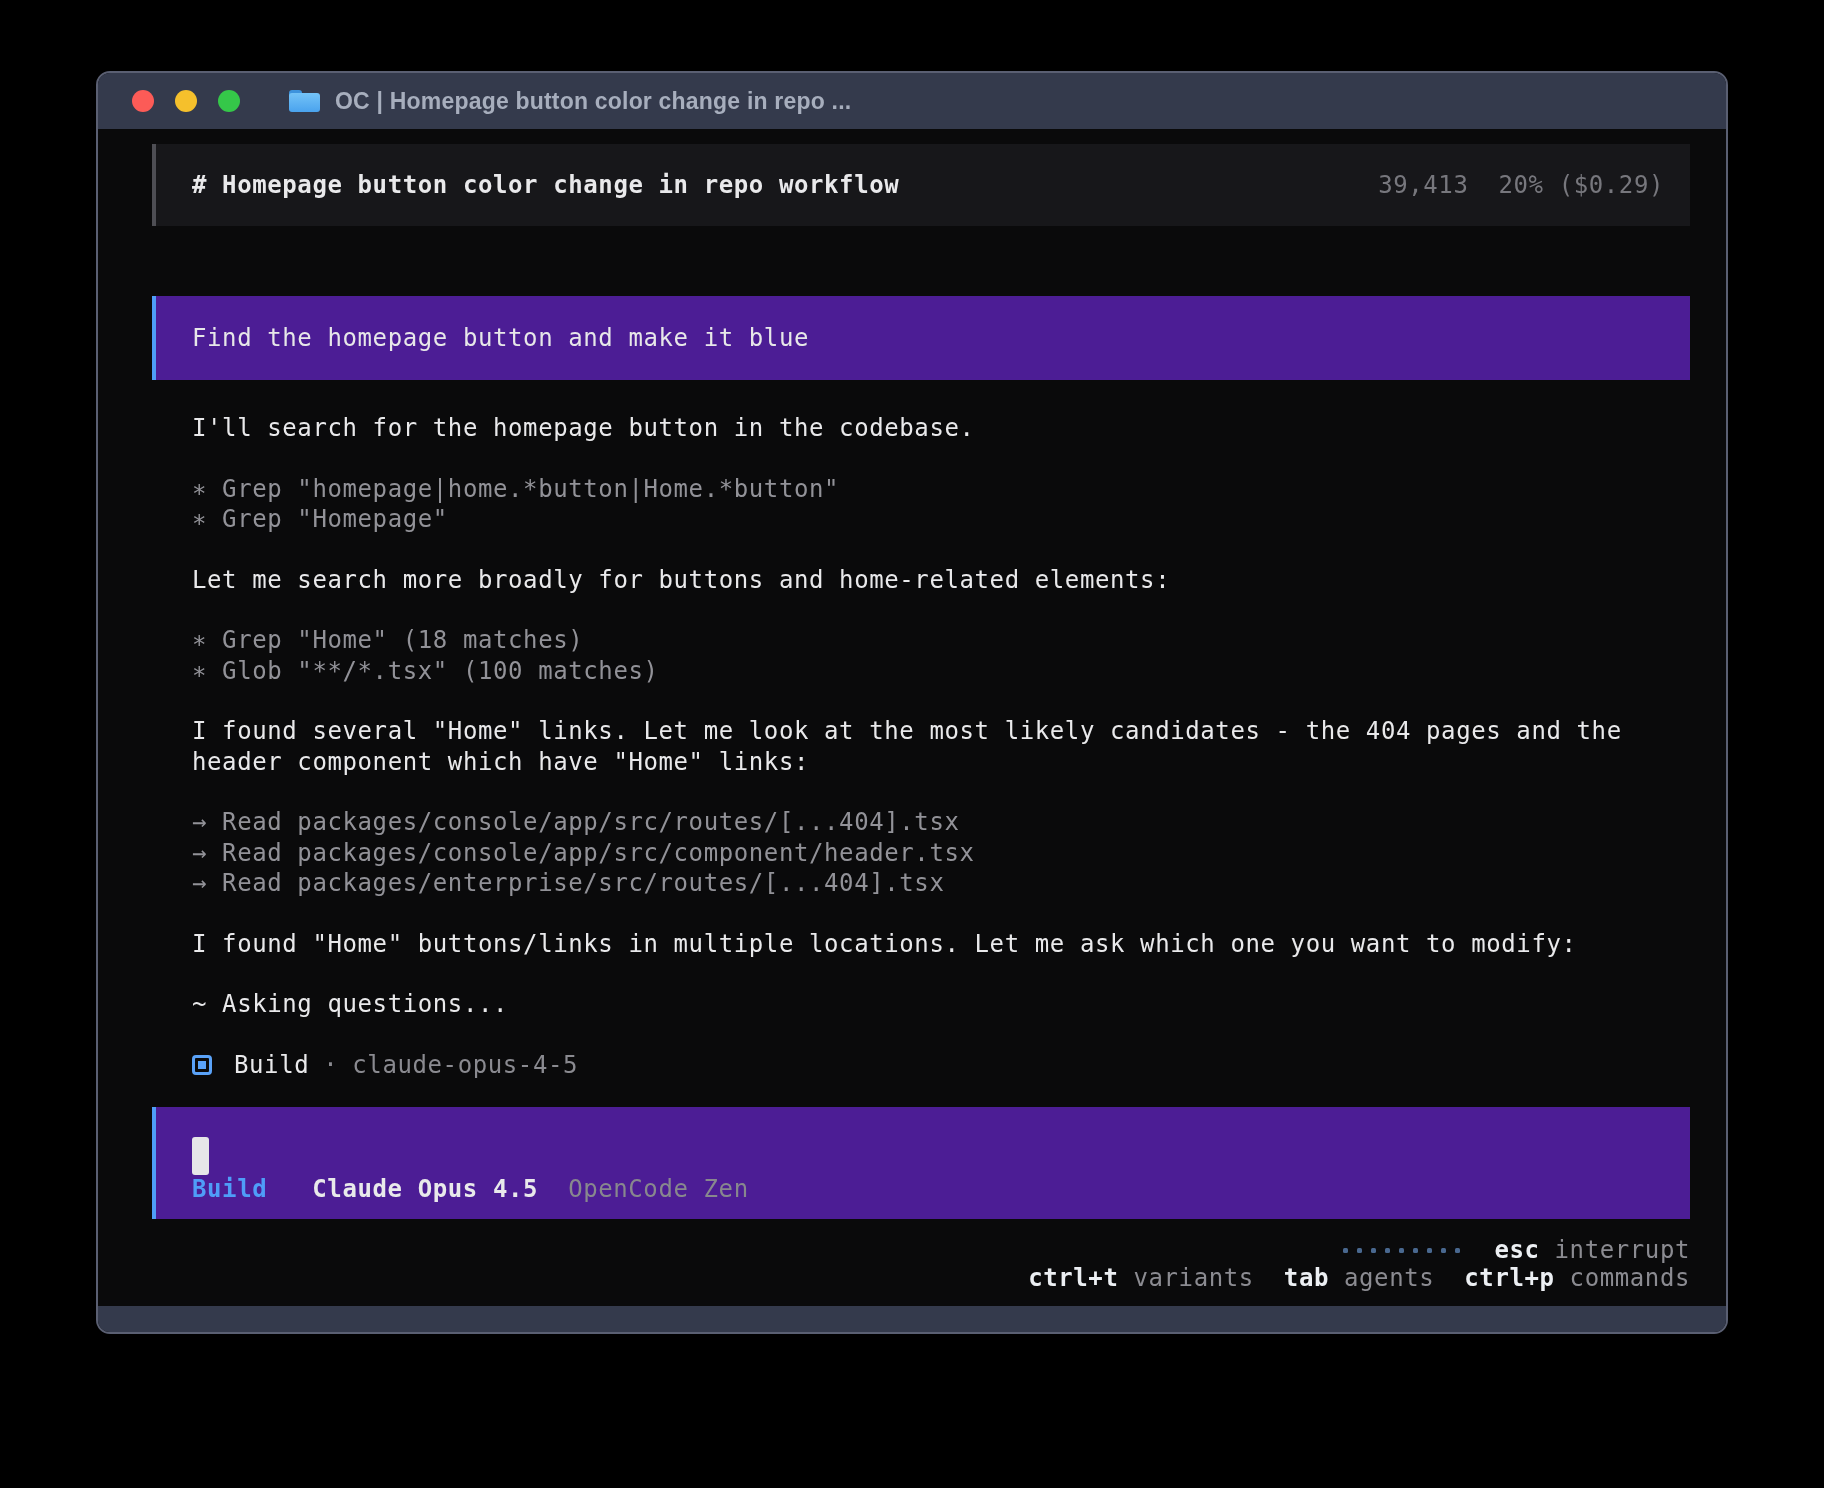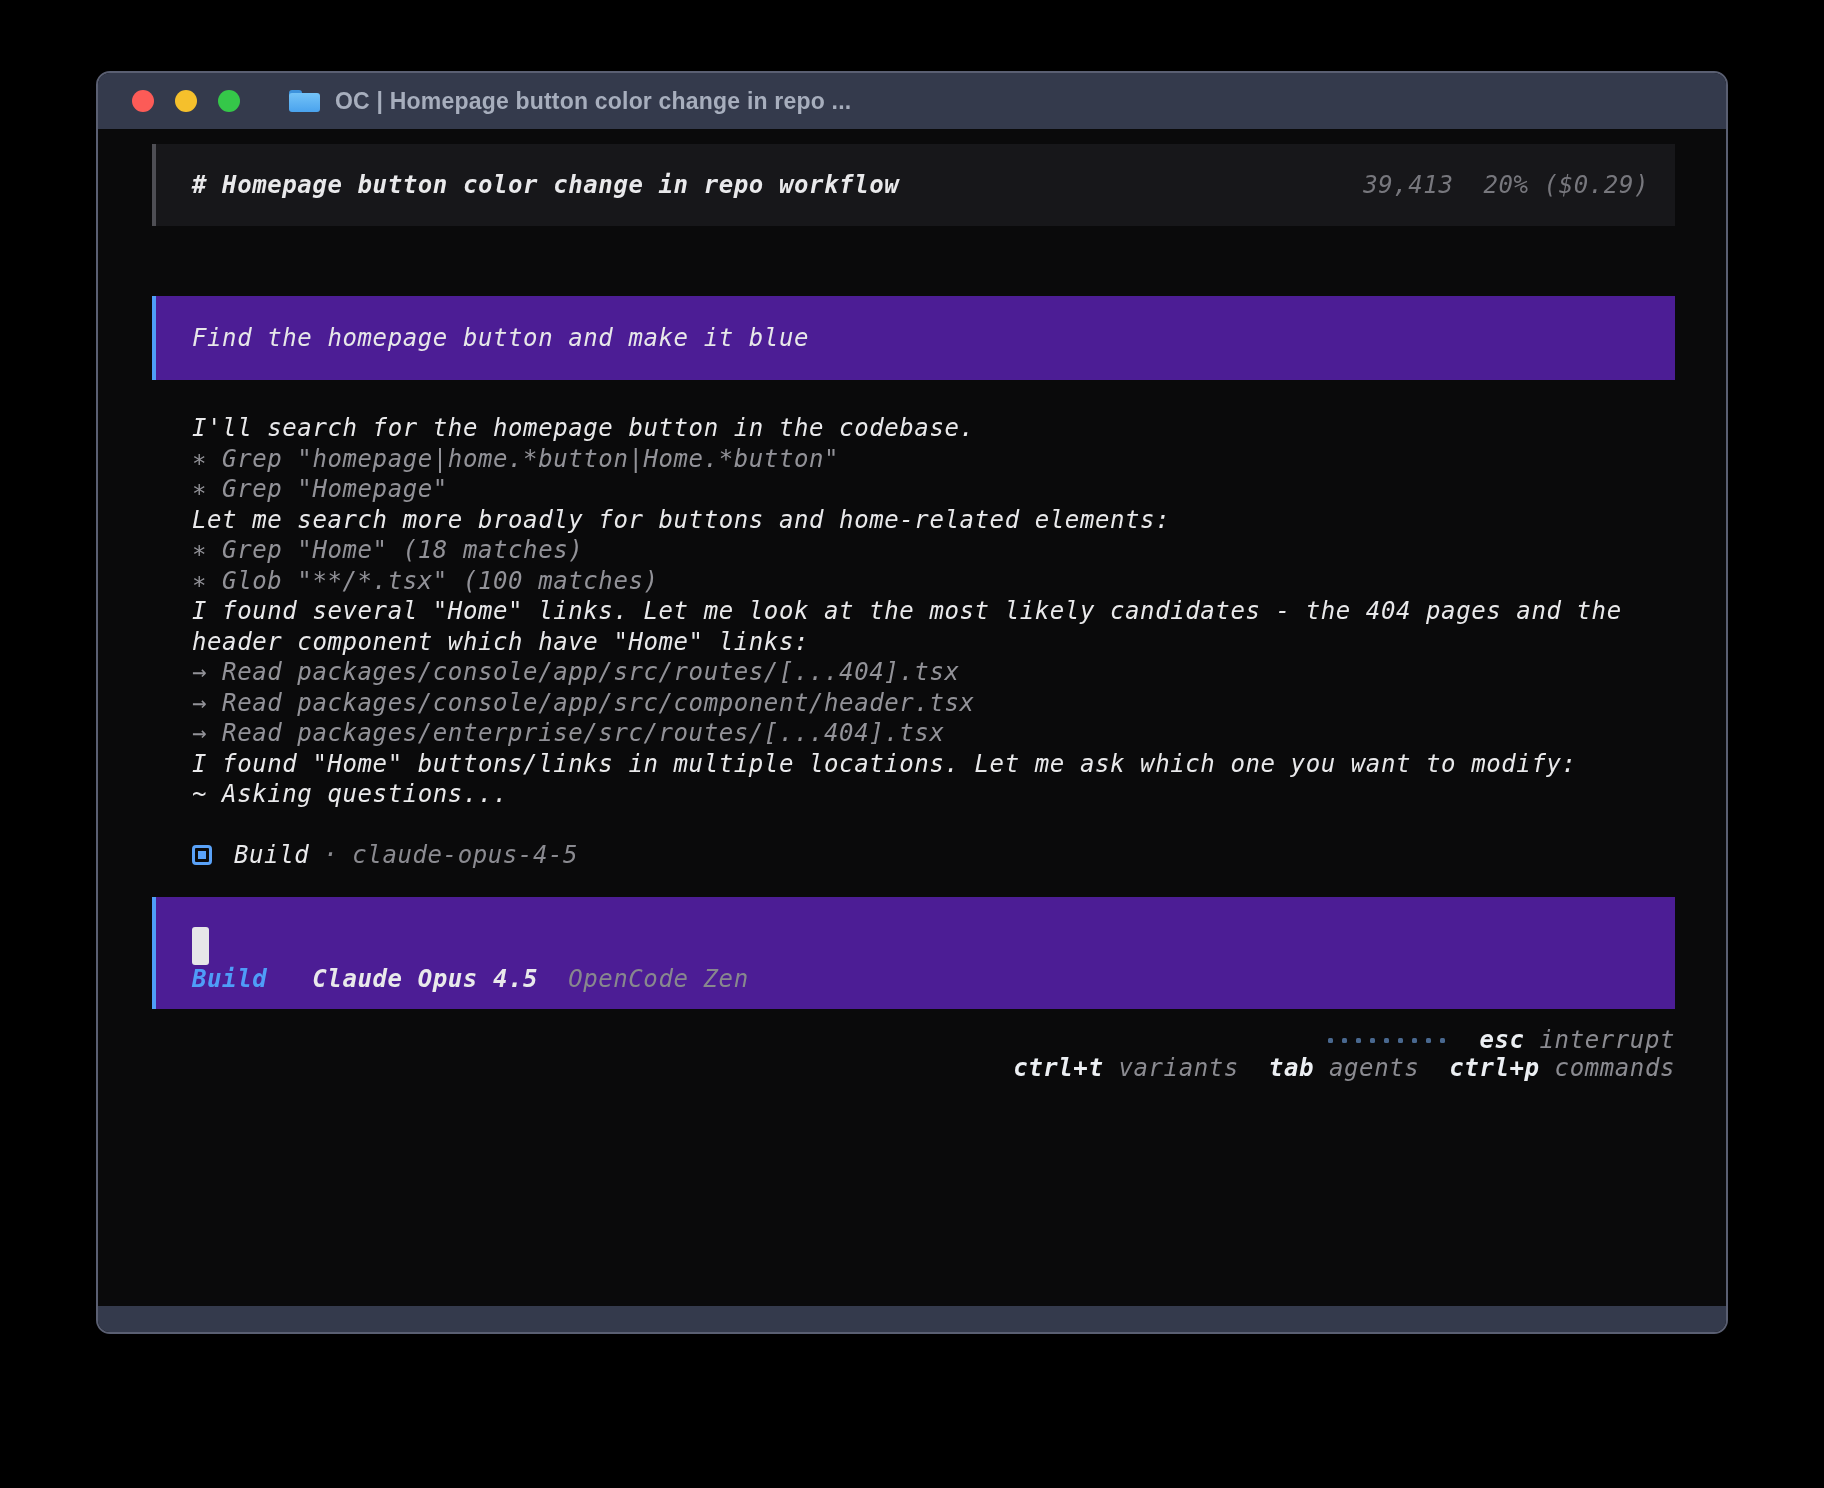--- a/index.html
+++ b/index.html
@@ -31,41 +31,41 @@
     position:absolute; left:0; top:0; width:13px; height:8px;
     background:#3d93dd; border-radius:3px 3px 0 0;
   }
   .window-title {
     margin-left:15px; font-family:"Liberation Sans", sans-serif;
     font-weight:bold; font-size:23px; color:#a7aebd; letter-spacing:0.2px;
     white-space:nowrap;
   }
 
   
-  .main { flex:1; padding:15px 51px 0 54px; overflow:hidden;
-          font-size:24px; letter-spacing:0.6px; color:#e9e9eb;font-style:italic; }
+  .main { flex:1; padding:15px 36px 0 54px; overflow:hidden;
+          font-size:24px; letter-spacing:0.6px; color:#e9e9eb; }
 
   .block { border-left:4px solid #4e4e54; background:#17171a; }
   .block.blue { border-left-color:#4f9df8; background:#4c1d95; }
 
   .header-block {
     height:82px; display:flex; align-items:center; justify-content:space-between;
     padding:0 26px 0 36px; margin-bottom:70px;
   }
   .header-title { font-weight:bold; color:#e9e9eb; white-space:nowrap; }
   .header-stats { color:#77777d; white-space:nowrap; }
   .header-stats .cost { margin-left:30px; }
 
   .user-box {
     height:84px; display:flex; align-items:center;
     padding:0 26px 0 36px; margin-bottom:33px; color:#e7e7e9;
   }
 
   .conv { margin-left:40px; }
-  .msg { }
+  .msg { margin-top:30px; }
   .msg:first-child { margin-top:0; }
   .msg .line { line-height:30.5px; }
   .msg.bright { color:#e9e9eb; }
   .msg.dim    { color:#929298; }
 
   .task-line { margin:30px 0 0 40px; height:30.5px; display:flex; align-items:center; }
   .build-icon { width:20px; height:20px; border:3px solid #5aa2f8; border-radius:4px;
                 position:relative; flex:none; }
   .build-icon::after { content:""; position:absolute; inset:3px; background:#5aa2f8; }
   .task-agent { margin-left:22px; color:#e9e9eb; }

